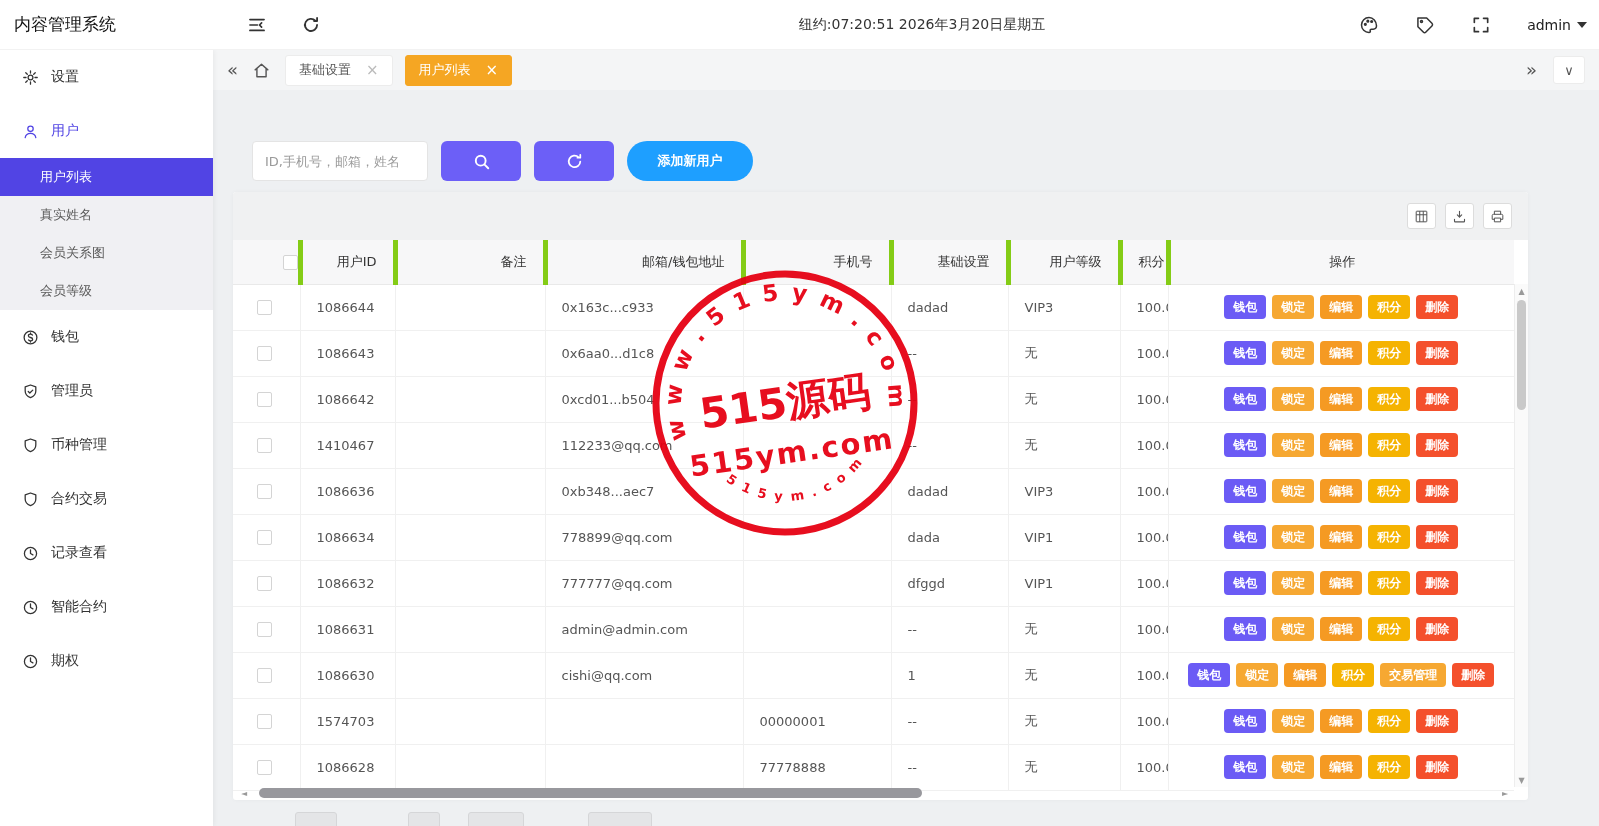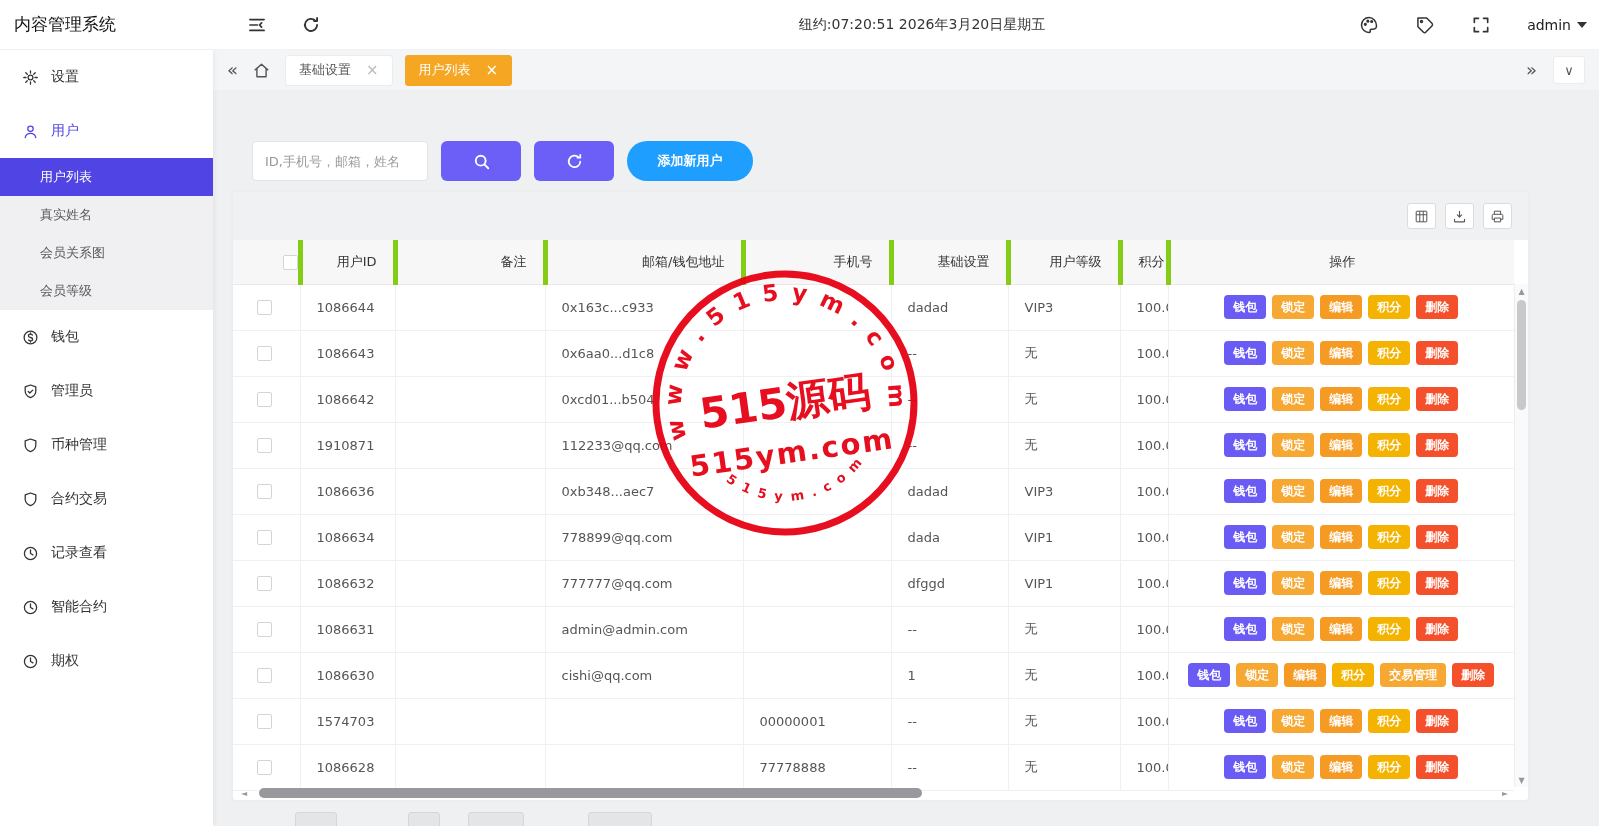--- a/index.html
+++ b/index.html
@@ -355,21 +355,21 @@
             <td></td>
             <td>0xcd01...b504</td>
             <td></td>
             <td>--</td>
             <td>无</td>
             <td>100.0</td>
             <td class="c-actions"><span class="act-btn" style="background:#6b5bf5">钱包</span><span class="act-btn" style="background:#f6a832">锁定</span><span class="act-btn" style="background:#f59a23">编辑</span><span class="act-btn" style="background:#f5b301">积分</span><span class="act-btn" style="background:#f4502c">删除</span></td>
           </tr>
           <tr>
             <td class="c-check"><span class="checkbox"></span></td>
-            <td>1910871</td>
+            <td>1410467</td>
             <td></td>
             <td>112233@qq.com</td>
             <td></td>
             <td>--</td>
             <td>无</td>
             <td>100.0</td>
             <td class="c-actions"><span class="act-btn" style="background:#6b5bf5">钱包</span><span class="act-btn" style="background:#f6a832">锁定</span><span class="act-btn" style="background:#f59a23">编辑</span><span class="act-btn" style="background:#f5b301">积分</span><span class="act-btn" style="background:#f4502c">删除</span></td>
           </tr>
           <tr>
             <td class="c-check"><span class="checkbox"></span></td>

